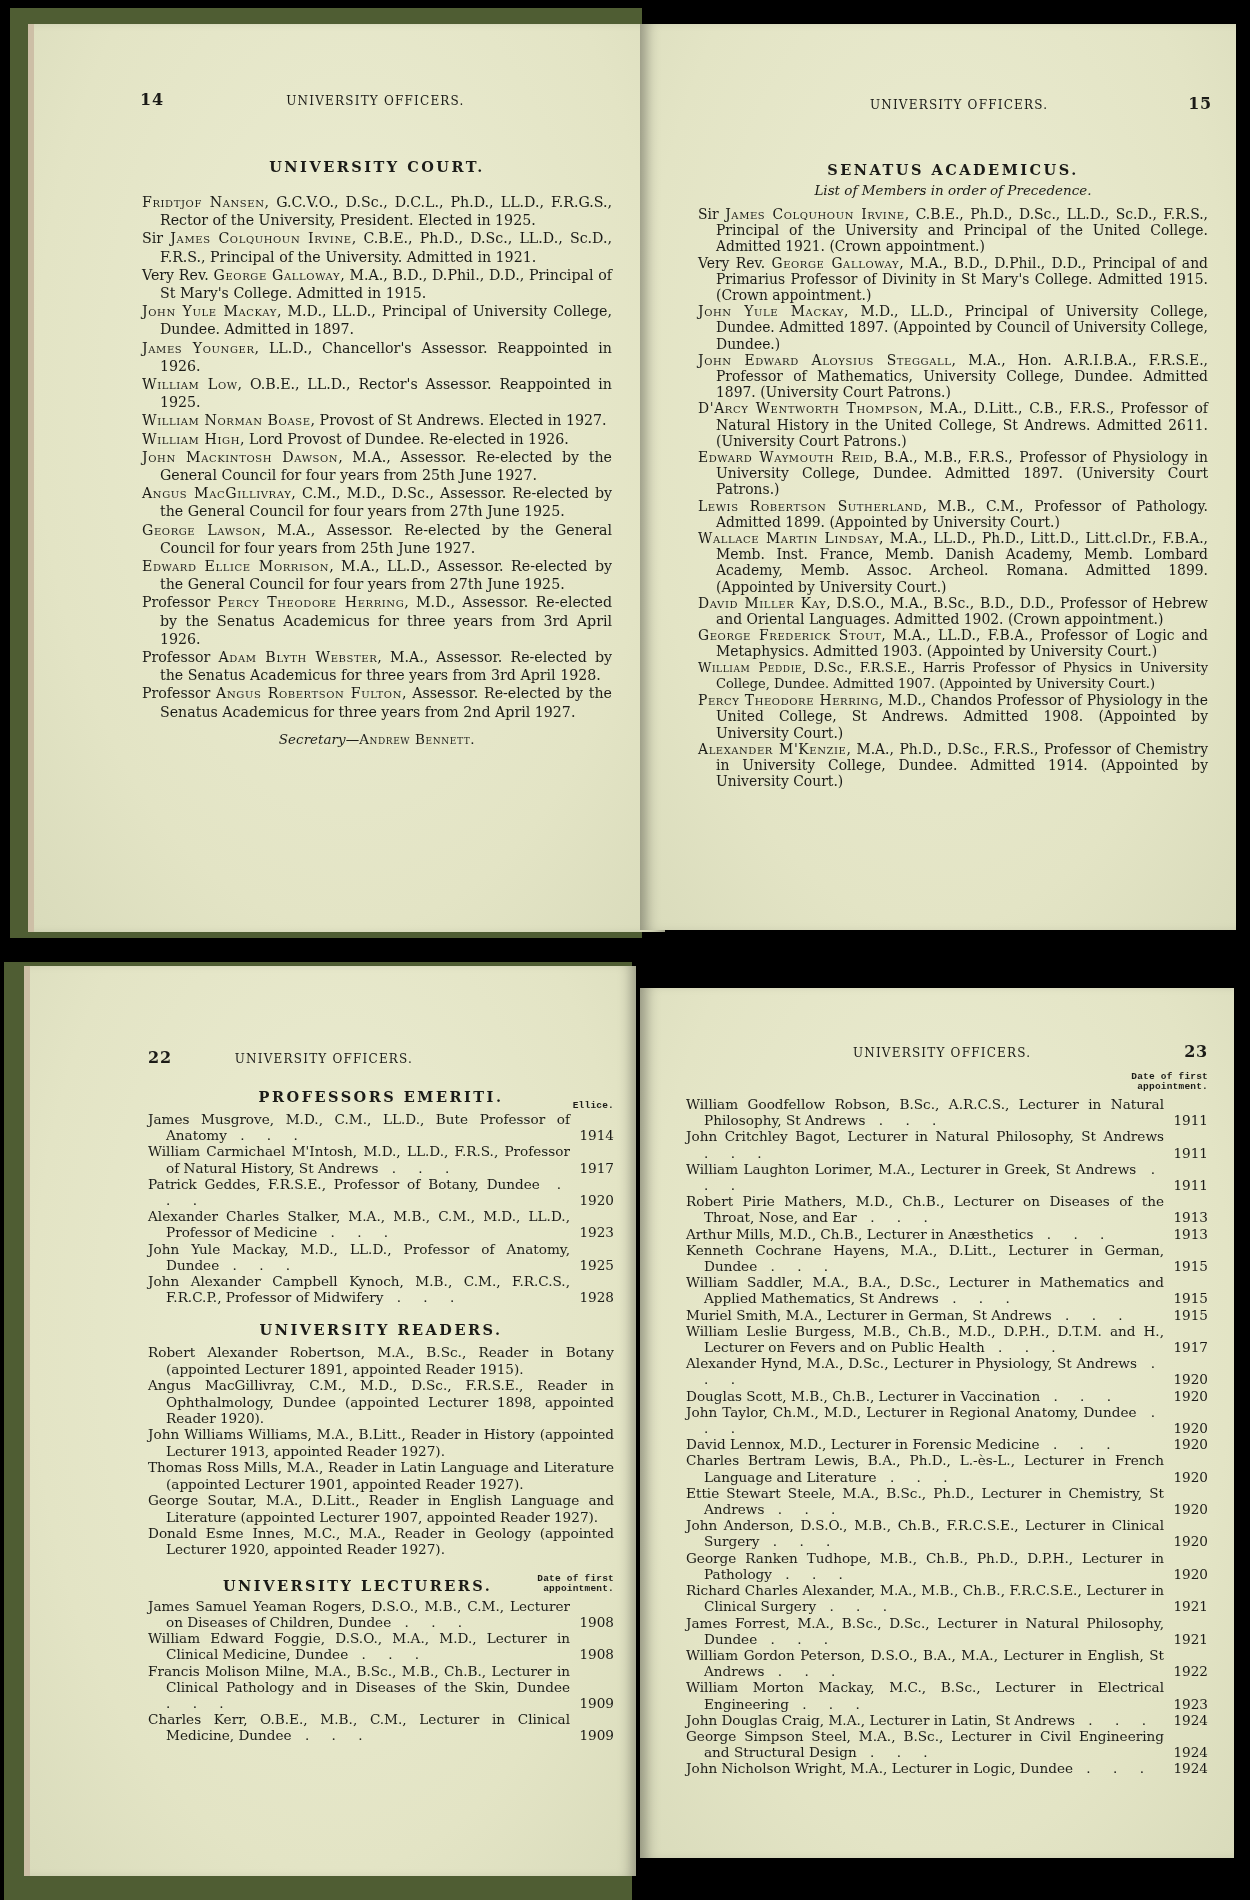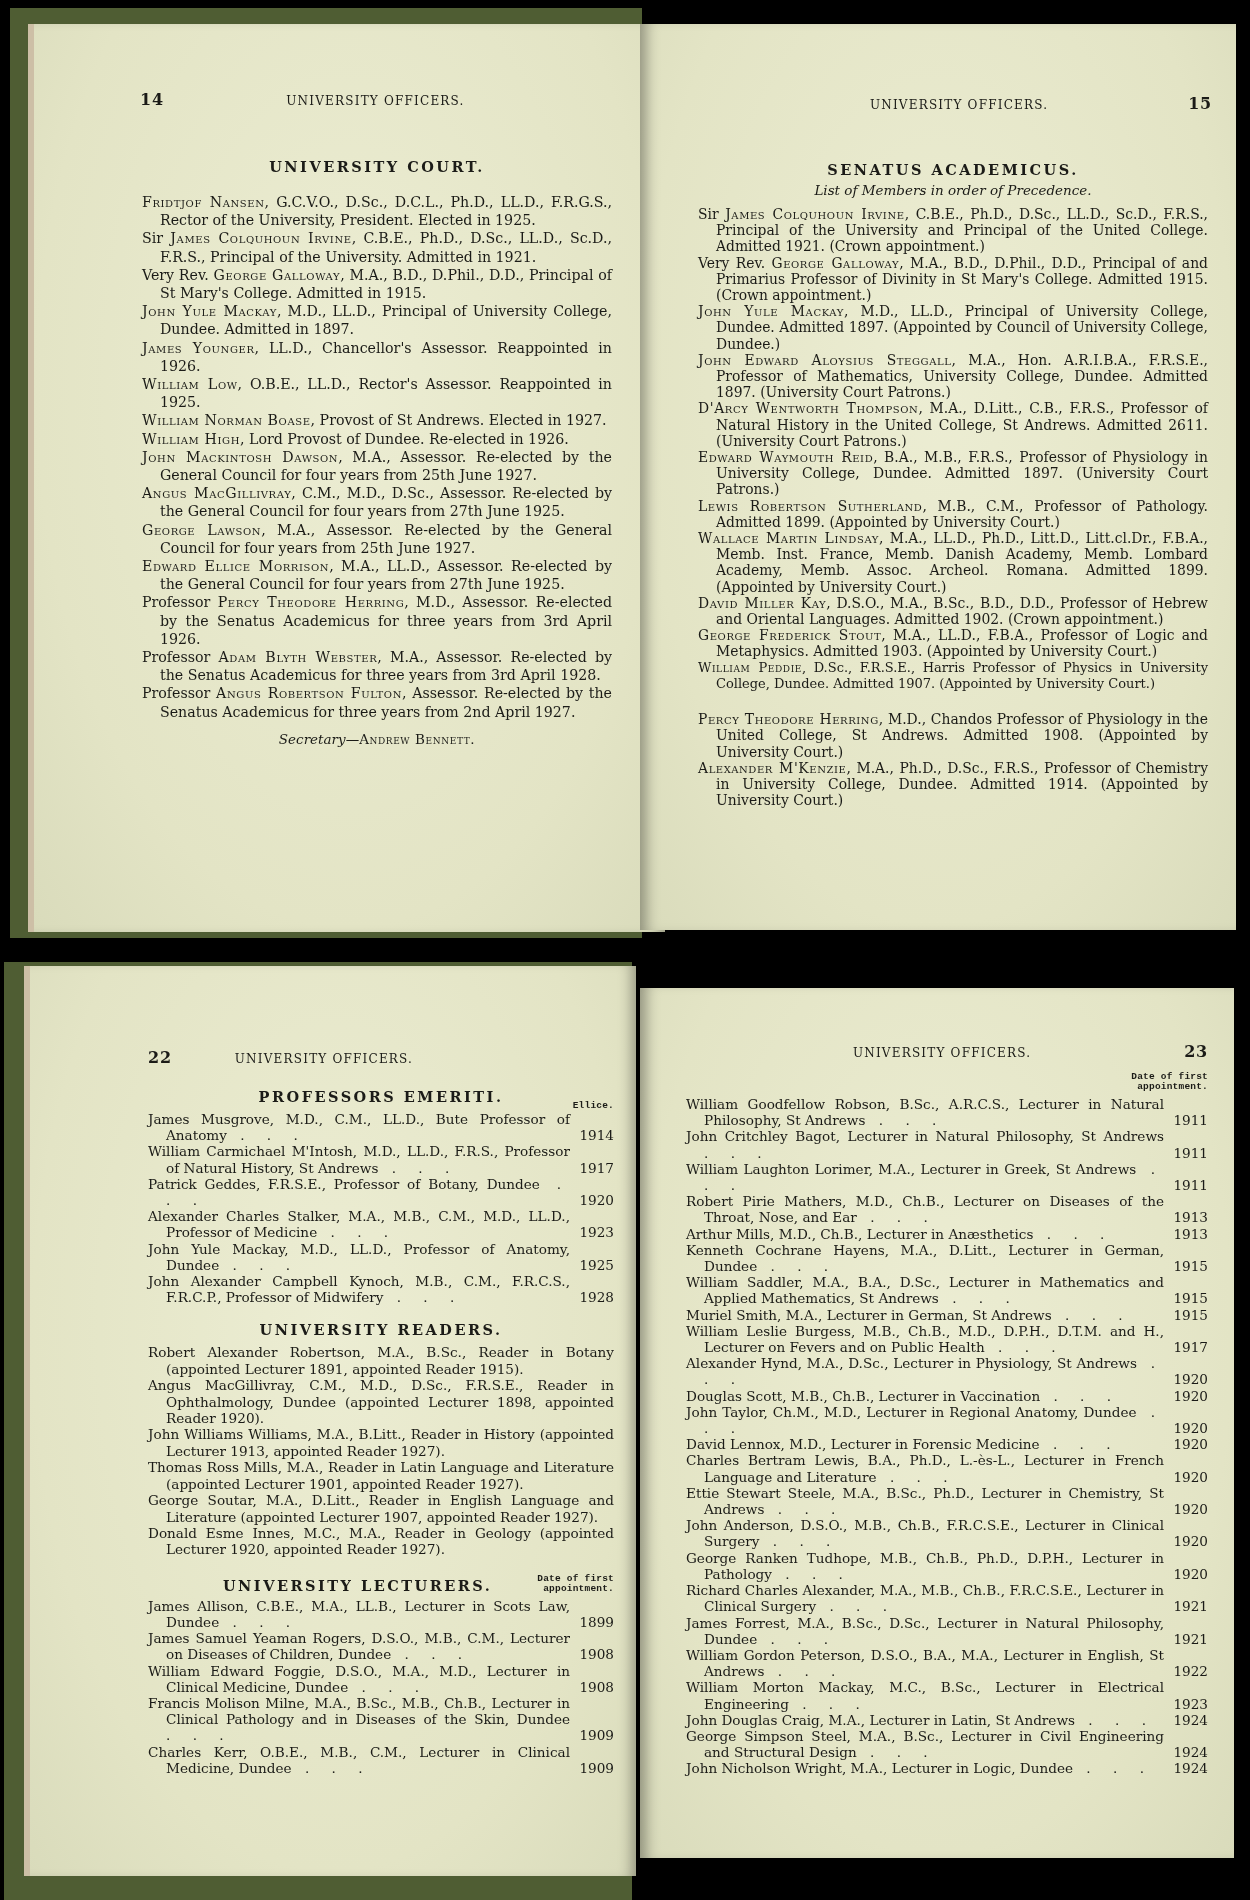--- a/index.html
+++ b/index.html
@@ -93,21 +93,21 @@
         <div class="entry" style="font-size: 13.9px; line-height: 16.2px;"><span>Very Rev. </span><span class="sc">George Galloway</span><span>, M.A., B.D., D.Phil., D.D., Principal of and Primarius Professor of Divinity in St Mary's College. Admitted 1915. (Crown appointment.)</span></div>
         <div class="entry" style="font-size: 13.9px; line-height: 16.2px;"><span></span><span class="sc">John Yule Mackay</span><span>, M.D., LL.D., Principal of University College, Dundee. Admitted 1897. (Appointed by Council of University College, Dundee.)</span></div>
         <div class="entry" style="font-size: 13.9px; line-height: 16.2px;"><span></span><span class="sc">John Edward Aloysius Steggall</span><span>, M.A., Hon. A.R.I.B.A., F.R.S.E., Professor of Mathematics, University College, Dundee. Admitted 1897. (University Court Patrons.)</span></div>
         <div class="entry" style="font-size: 13.9px; line-height: 16.2px;"><span></span><span class="sc">D'Arcy Wentworth Thompson</span><span>, M.A., D.Litt., C.B., F.R.S., Professor of Natural History in the United College, St Andrews. Admitted 2611. (University Court Patrons.)</span></div>
         <div class="entry" style="font-size: 13.9px; line-height: 16.2px;"><span></span><span class="sc">Edward Waymouth Reid</span><span>, B.A., M.B., F.R.S., Professor of Physiology in University College, Dundee. Admitted 1897. (University Court Patrons.)</span></div>
         <div class="entry" style="font-size: 13.9px; line-height: 16.2px;"><span></span><span class="sc">Lewis Robertson Sutherland</span><span>, M.B., C.M., Professor of Pathology. Admitted 1899. (Appointed by University Court.)</span></div>
         <div class="entry" style="font-size: 13.9px; line-height: 16.2px;"><span></span><span class="sc">Wallace Martin Lindsay</span><span>, M.A., LL.D., Ph.D., Litt.D., Litt.cl.Dr., F.B.A., Memb. Inst. France, Memb. Danish Academy, Memb. Lombard Academy, Memb. Assoc. Archeol. Romana. Admitted 1899. (Appointed by University Court.)</span></div>
         <div class="entry" style="font-size: 13.9px; line-height: 16.2px;"><span></span><span class="sc">David Miller Kay</span><span>, D.S.O., M.A., B.Sc., B.D., D.D., Professor of Hebrew and Oriental Languages. Admitted 1902. (Crown appointment.)</span></div>
         <div class="entry" style="font-size: 13.9px; line-height: 16.2px;"><span></span><span class="sc">George Frederick Stout</span><span>, M.A., LL.D., F.B.A., Professor of Logic and Metaphysics. Admitted 1903. (Appointed by University Court.)</span></div>
         <div class="entry" style="font-size: 13px; line-height: 16.2px;"><span></span><span class="sc">William Peddie</span><span>, D.Sc., F.R.S.E., Harris Professor of Physics in University College, Dundee. Admitted 1907. (Appointed by University Court.)</span></div>
-        <div class="entry" style="font-size: 13.9px; line-height: 16.2px; margin-top: 19px;"><span></span><span class="sc">Percy Theodore Herring</span><span>, M.D., Chandos Professor of Physiology in the United College, St Andrews. Admitted 1908. (Appointed by University Court.)</span></div>
+        <div class="entry" style="font-size: 13.9px; line-height: 16.2px;"><span></span><span class="sc">Percy Theodore Herring</span><span>, M.D., Chandos Professor of Physiology in the United College, St Andrews. Admitted 1908. (Appointed by University Court.)</span></div>
         <div class="entry" style="font-size: 13.9px; line-height: 16.2px;"><span></span><span class="sc">Alexander M'Kenzie</span><span>, M.A., Ph.D., D.Sc., F.R.S., Professor of Chemistry in University College, Dundee. Admitted 1914. (Appointed by University Court.)</span></div>
       </div>
   </div>
 </div>
 
 <div class="page page-edge-l gutter-l" style="left:24px;top:966px;width:612px;height:910px;">
   <div class="running-head" style="top:82px;padding:0 40px 0 118px;">
     <span class="pno">22</span>
     <span class="title" style="margin-right:120px">UNIVERSITY OFFICERS.</span>
   </div>
@@ -153,24 +153,20 @@
 
     <div style="display:flex;align-items:flex-end;margin-top:16px;margin-bottom:4px;">
       <div class="sec-title" style="flex:1;margin:0;padding-left:30px">UNIVERSITY LECTURERS.</div>
       <div class="col-note">
         <div>Date of first</div>
         <div>appointment.</div>
       </div>
     </div>
     <div id="lecturers-list-22">
         <div class="dated">
-          <div class="txt"><span>James Allison, C.B.E., M.A., LL.B., Lecturer in Scots Law, Dundee</span><span class="dots"> . . .</span></div>
-          <div class="yr">1899</div>
-        </div>
-        <div class="dated">
           <div class="txt"><span>James Samuel Yeaman Rogers, D.S.O., M.B., C.M., Lecturer on Diseases of Children, Dundee</span><span class="dots"> . . .</span></div>
           <div class="yr">1908</div>
         </div>
         <div class="dated">
           <div class="txt"><span>William Edward Foggie, D.S.O., M.A., M.D., Lecturer in Clinical Medicine, Dundee</span><span class="dots"> . . .</span></div>
           <div class="yr">1908</div>
         </div>
         <div class="dated">
           <div class="txt"><span>Francis Molison Milne, M.A., B.Sc., M.B., Ch.B., Lecturer in Clinical Pathology and in Diseases of the Skin, Dundee</span><span class="dots"> . . .</span></div>
           <div class="yr">1909</div>

